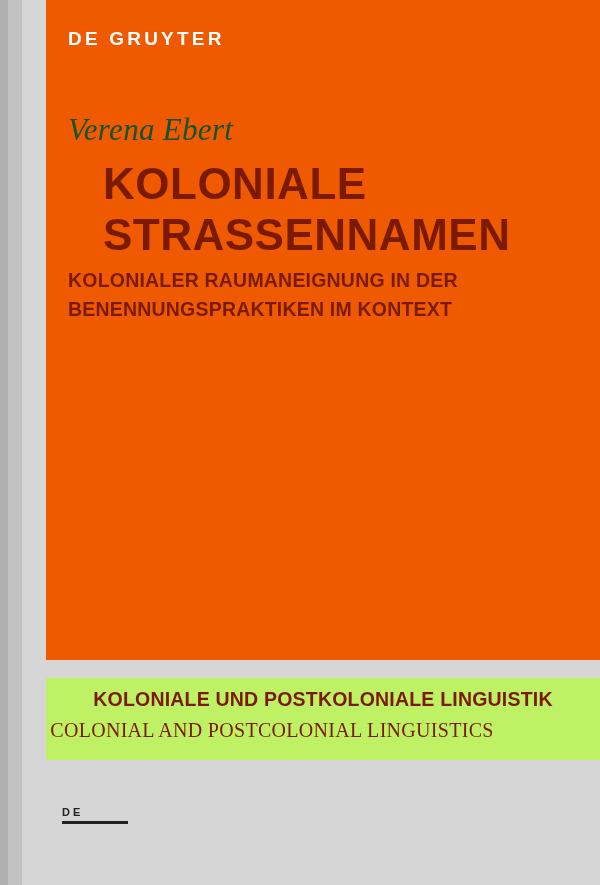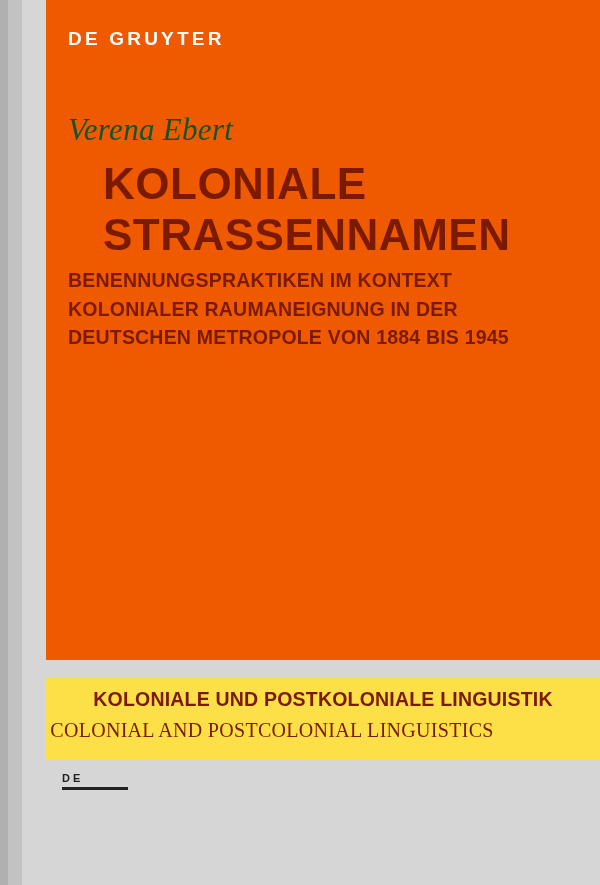--- a/index.html
+++ b/index.html
@@ -85,21 +85,21 @@
     color: #7a1a00;
     letter-spacing: 0.2px;
   }
   
   .series-band {
     position: absolute;
     left: 46px;
     top: 678px;
     width: 554px;
     height: 82px;
-    background: #fde047;
+    background: #bef264;
   }
   .series-de {
     position: absolute;
     left: 0;
     top: 10px;
     width: 554px;
     text-align: center;
     font-size: 19.5px;
     font-weight: bold;
     color: #7a1a00;
@@ -113,21 +113,21 @@
     text-align: center;
     font-family: "Liberation Serif", serif;
     font-size: 20px;
     color: #7a1a00;
     letter-spacing: 0.3px;
   }
   
   .logo {
     position: absolute;
     left: 62px;
-    top: 772px;
+    top: 806px;
     width: 68px;
   }
   .logo-top {
     font-size: 11px;
     font-weight: bold;
     letter-spacing: 3px;
     color: #222222;
     line-height: 1.1;
   }
   .logo-rule {
@@ -167,23 +167,22 @@
   <div class="publisher">DE GRUYTER</div>
 
   <div class="author">Verena Ebert</div>
 
   <div class="title">
     <div>KOLONIALE</div>
     <div>STRASSENNAMEN</div>
   </div>
 
   <div class="subtitle">
+    <div>KOLONIALER RAUMANEIGNUNG IN DER</div>
     <div>BENENNUNGSPRAKTIKEN IM KONTEXT</div>
-    <div>KOLONIALER RAUMANEIGNUNG IN DER</div>
-    <div>DEUTSCHEN METROPOLE VON 1884 BIS 1945</div>
   </div>
 
   <div class="series-band">
     <div class="series-de">KOLONIALE UND POSTKOLONIALE LINGUISTIK</div>
     <div class="series-en">COLONIAL AND POSTCOLONIAL LINGUISTICS</div>
   </div>
 
   <div class="logo">
     <div class="logo-top">DE</div>
     <div class="logo-rule"></div>

